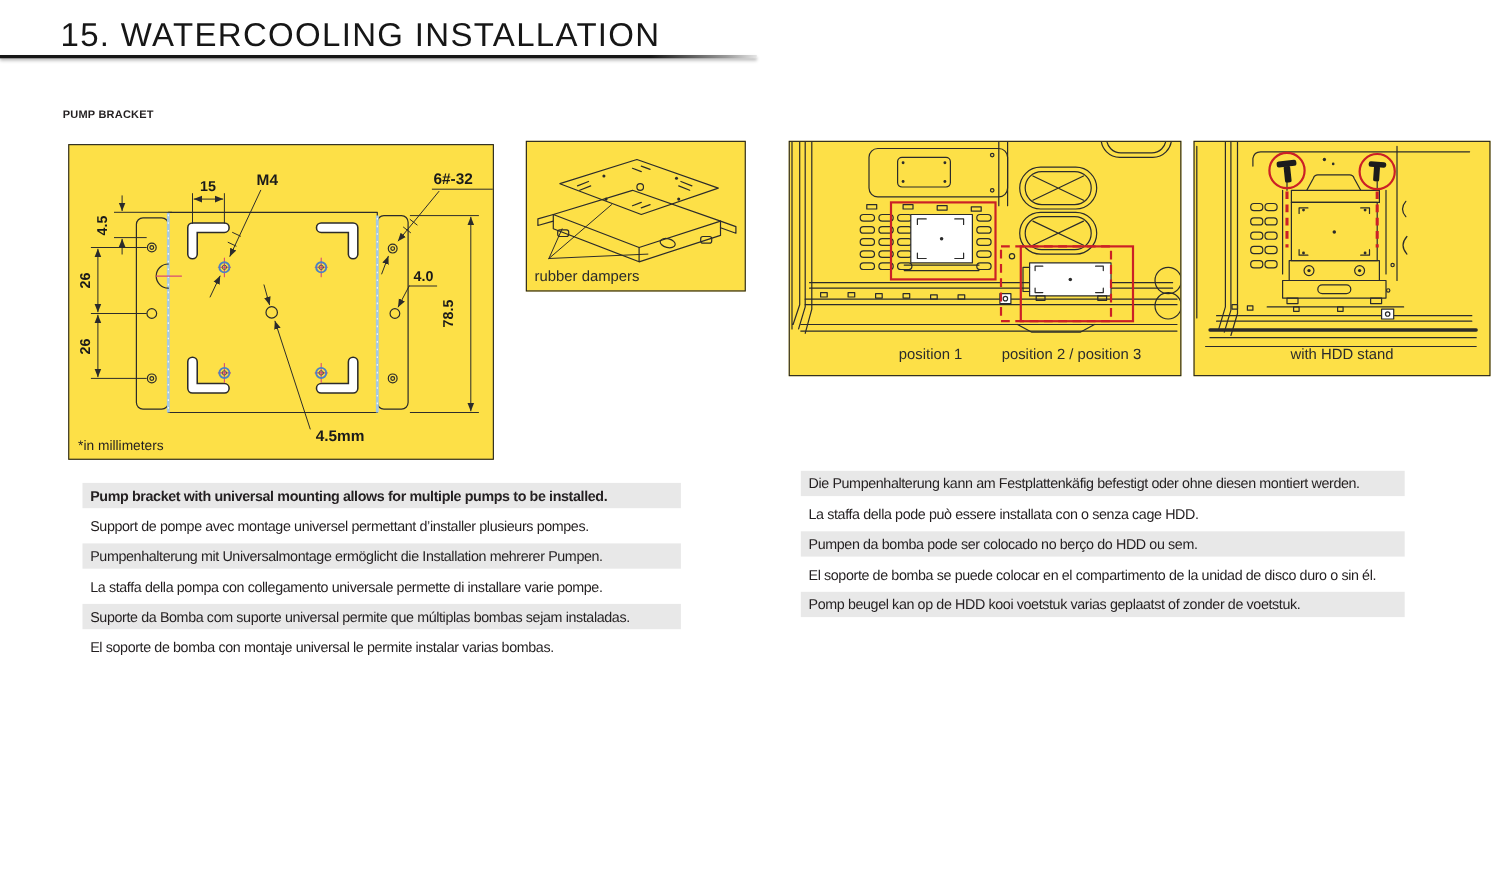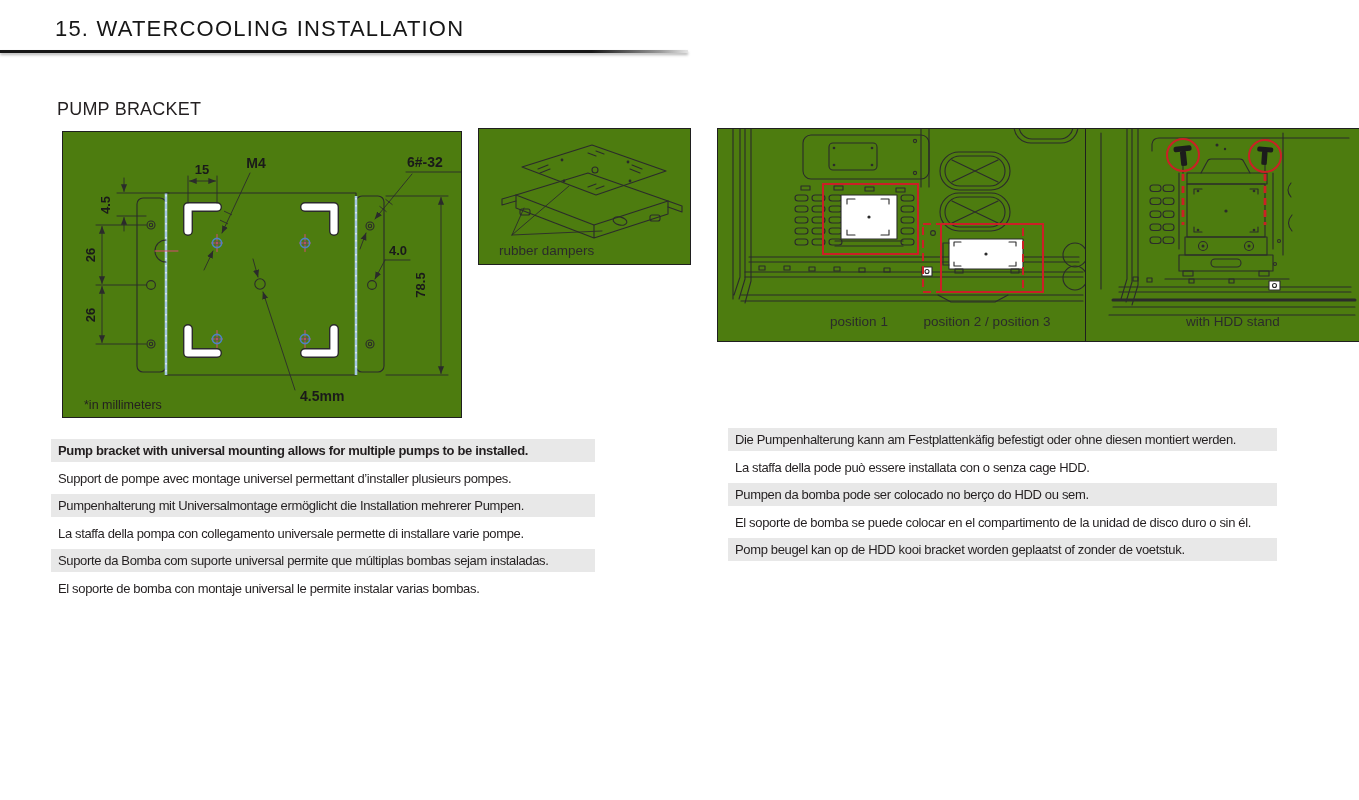--- a/index.html
+++ b/index.html
@@ -1,27 +1,27 @@
 <!DOCTYPE html>
 <html><head>
 <meta charset="utf-8">
 <style>
   html,body{margin:0;padding:0;background:#fff;}
   .page{position:relative;width:1359px;height:800px;background:#fff;overflow:hidden;
         font-family:"Liberation Sans",sans-serif;color:#231f20;}
 
-  .title{position:absolute;left:55px;top:16px;font-size:22px;font-weight:400;
+  .title{position:absolute;left:55px;top:16px;font-size:30px;font-weight:400;
          letter-spacing:1.2px;color:#161616;white-space:nowrap;}
   .title-rule{position:absolute;left:0;top:50px;width:688px;height:2.5px;
          background:linear-gradient(to right,#161616 0%,#161616 86%,#9a9a9a 96%,#e5e5e5 100%);
          box-shadow:0 2px 3px rgba(0,0,0,.30);}
-  .heading{position:absolute;left:57px;top:99px;font-size:18px;font-weight:400;
+  .heading{position:absolute;left:57px;top:99px;font-size:10px;font-weight:700;
          letter-spacing:.2px;}
 
-  .dbox{position:absolute;border:1.2px solid #1f1f1f;background:#4d7c0f;padding-left:13px;}
+  .dbox{position:absolute;border:1.2px solid #1f1f1f;background:#fde047;}
   .dbox svg{display:block;width:100%;height:100%;}
 
   .notes{position:absolute;}
   .nrow{height:23px;line-height:23px;margin-bottom:4.5px;padding:0 7px;
         font-size:13px;letter-spacing:-.35px;white-space:nowrap;color:#231f20;}
   .shaded{background:#e8e8e8;}
   .bold{font-weight:700;}
 
   
   .ln{fill:none;stroke:#2b2b2b;stroke-width:1.1;stroke-linecap:round;stroke-linejoin:round;}
@@ -357,30 +357,30 @@
         <path d="M84,37 V44 M166,36 V44"></path>
       </g>
       <circle class="red" cx="84" cy="26" r="16" stroke-width="1.8"></circle>
       <circle class="red" cx="166" cy="27" r="16" stroke-width="1.8"></circle>
       <line class="redd" x1="84" y1="45" x2="84" y2="96"></line>
       <line class="redd" x1="166" y1="45" x2="166" y2="96"></line>
       <text class="cap" x="134" y="197" text-anchor="middle">with HDD stand</text>
     </svg>
   </div>
 
-  <div class="notes" style="left:51px;top:439px;width:544px">
+  <div class="notes" style="left:75px;top:439px;width:544px">
     <div class="nrow shaded bold">Pump bracket with universal mounting allows for multiple pumps to be installed.</div>
     <div class="nrow">Support de pompe avec montage universel permettant d’installer plusieurs pompes.</div>
     <div class="nrow shaded">Pumpenhalterung mit Universalmontage ermöglicht die Installation mehrerer Pumpen.</div>
     <div class="nrow">La staffa della pompa con collegamento universale permette di installare varie pompe.</div>
     <div class="nrow shaded">Suporte da Bomba com suporte universal permite que múltiplas bombas sejam instaladas.</div>
     <div class="nrow">El soporte de bomba con montaje universal le permite instalar varias bombas.</div>
   </div>
 
   <div class="notes" style="left:728px;top:428px;width:549px">
     <div class="nrow shaded">Die Pumpenhalterung kann am Festplattenkäfig befestigt oder ohne diesen montiert werden.</div>
     <div class="nrow">La staffa della pode può essere installata con o senza cage HDD.</div>
     <div class="nrow shaded">Pumpen da bomba pode ser colocado no berço do HDD ou sem.</div>
     <div class="nrow">El soporte de bomba se puede colocar en el compartimento de la unidad de disco duro o sin él.</div>
-    <div class="nrow shaded">Pomp beugel kan op de HDD kooi bracket worden geplaatst of zonder de voetstuk.</div>
+    <div class="nrow shaded">Pomp beugel kan op de HDD kooi voetstuk varias geplaatst of zonder de voetstuk.</div>
   </div>
 
 </div>
 
 </body></html>

